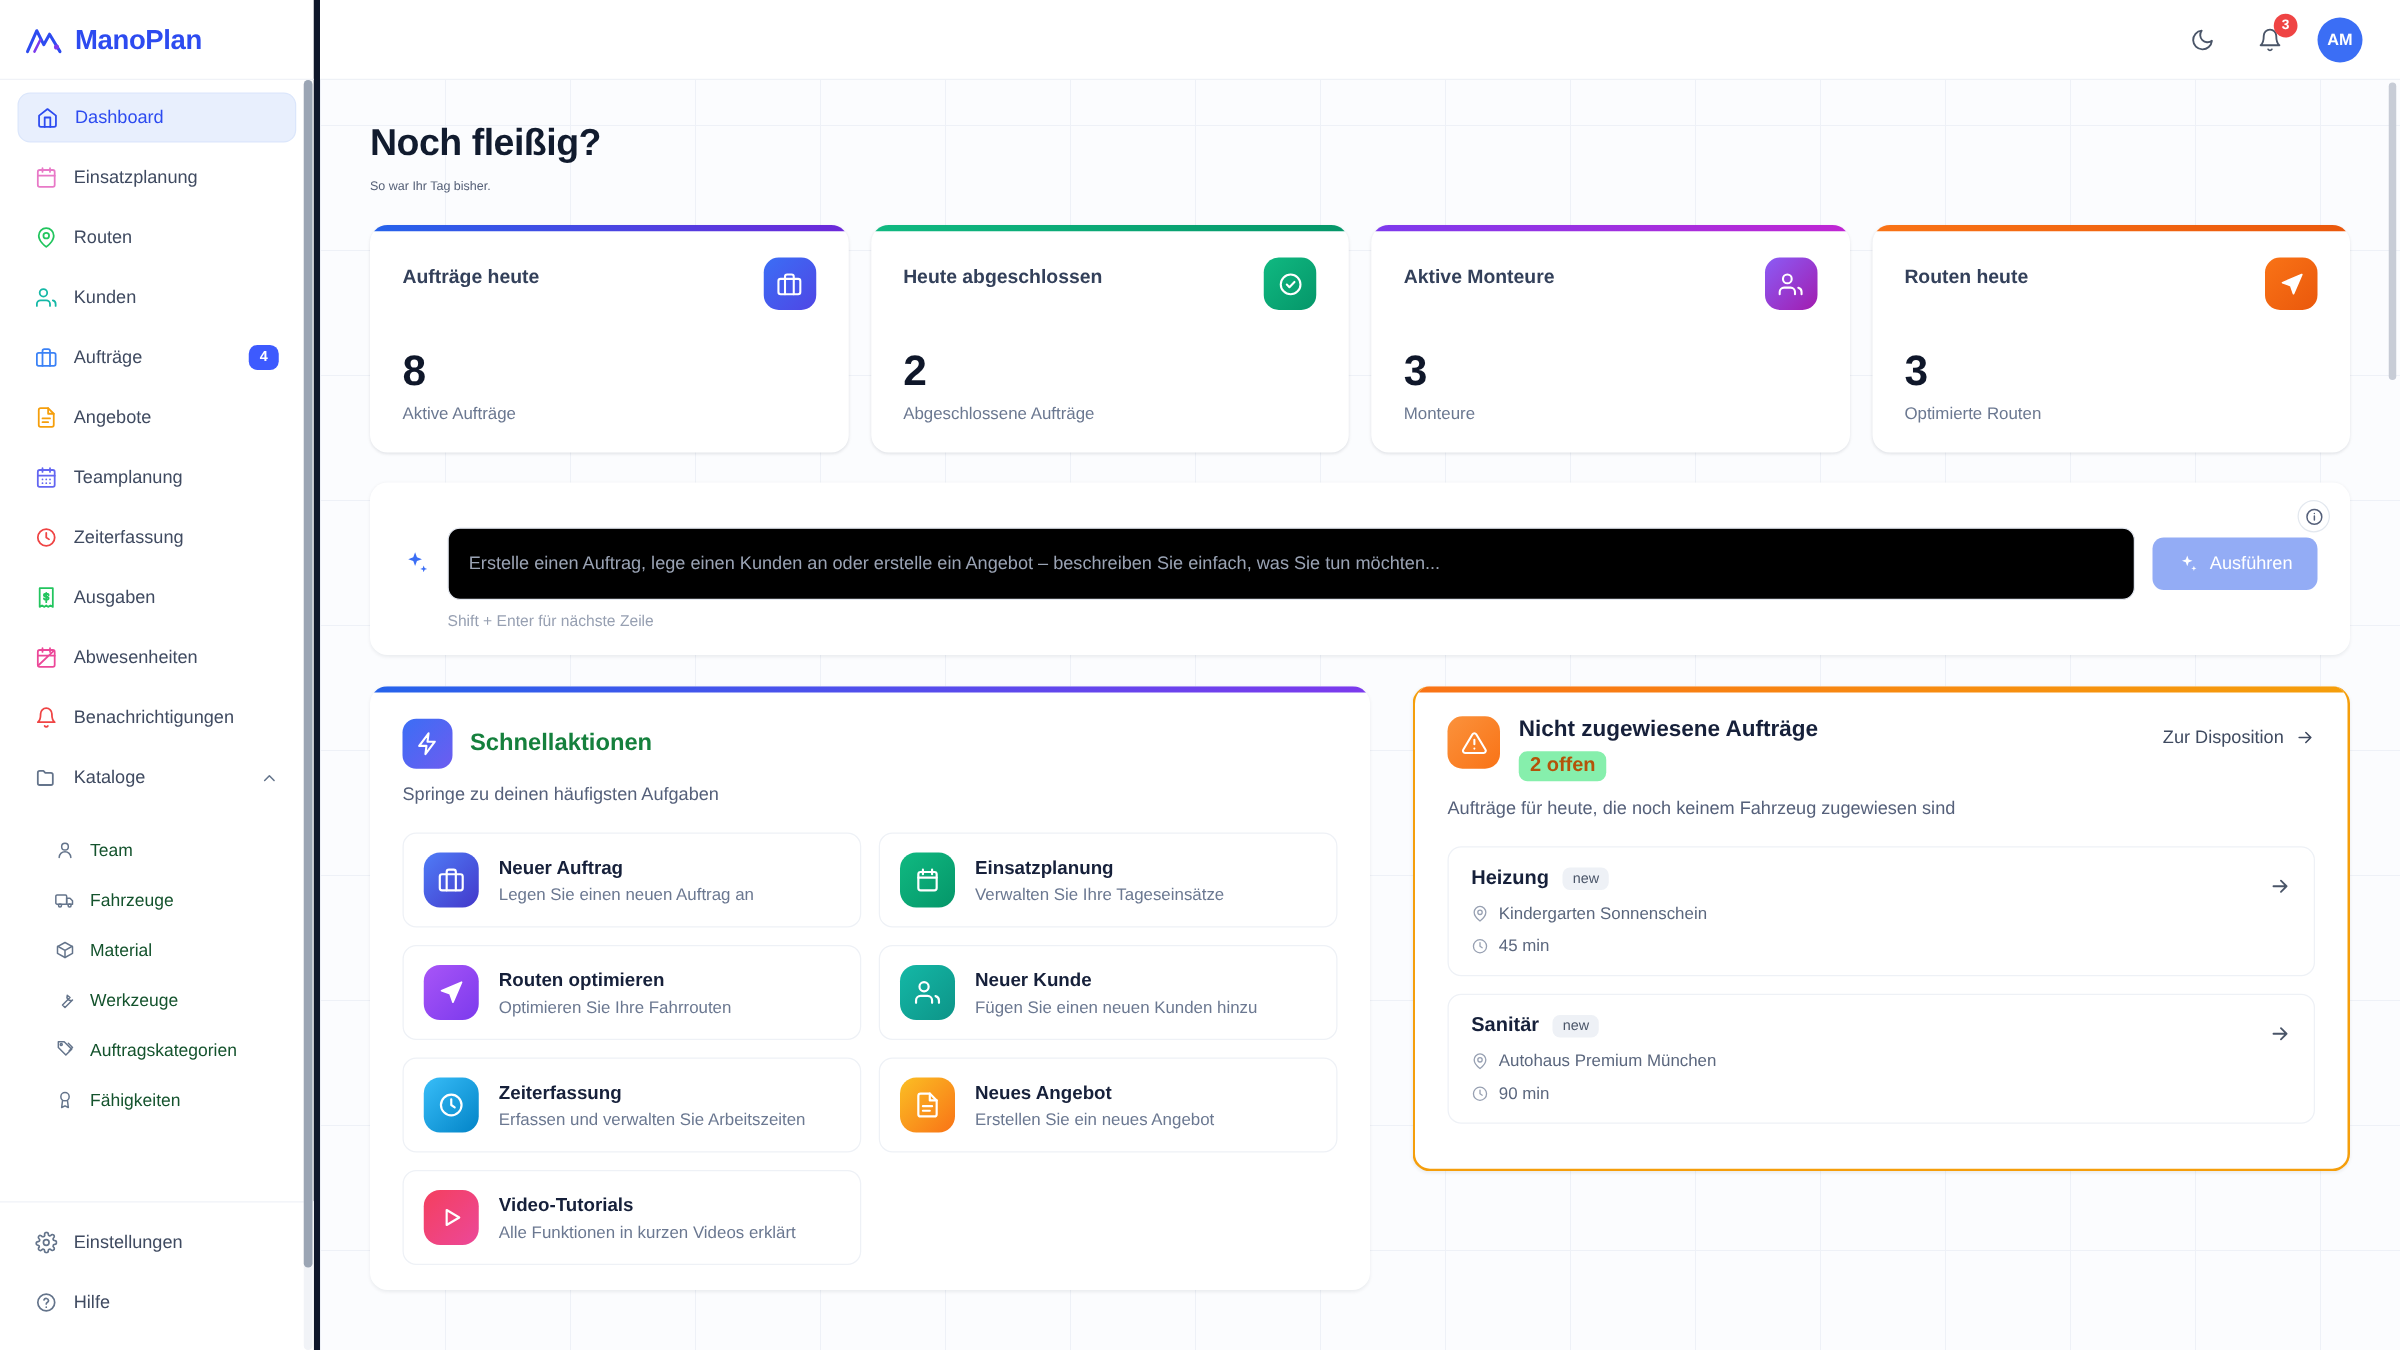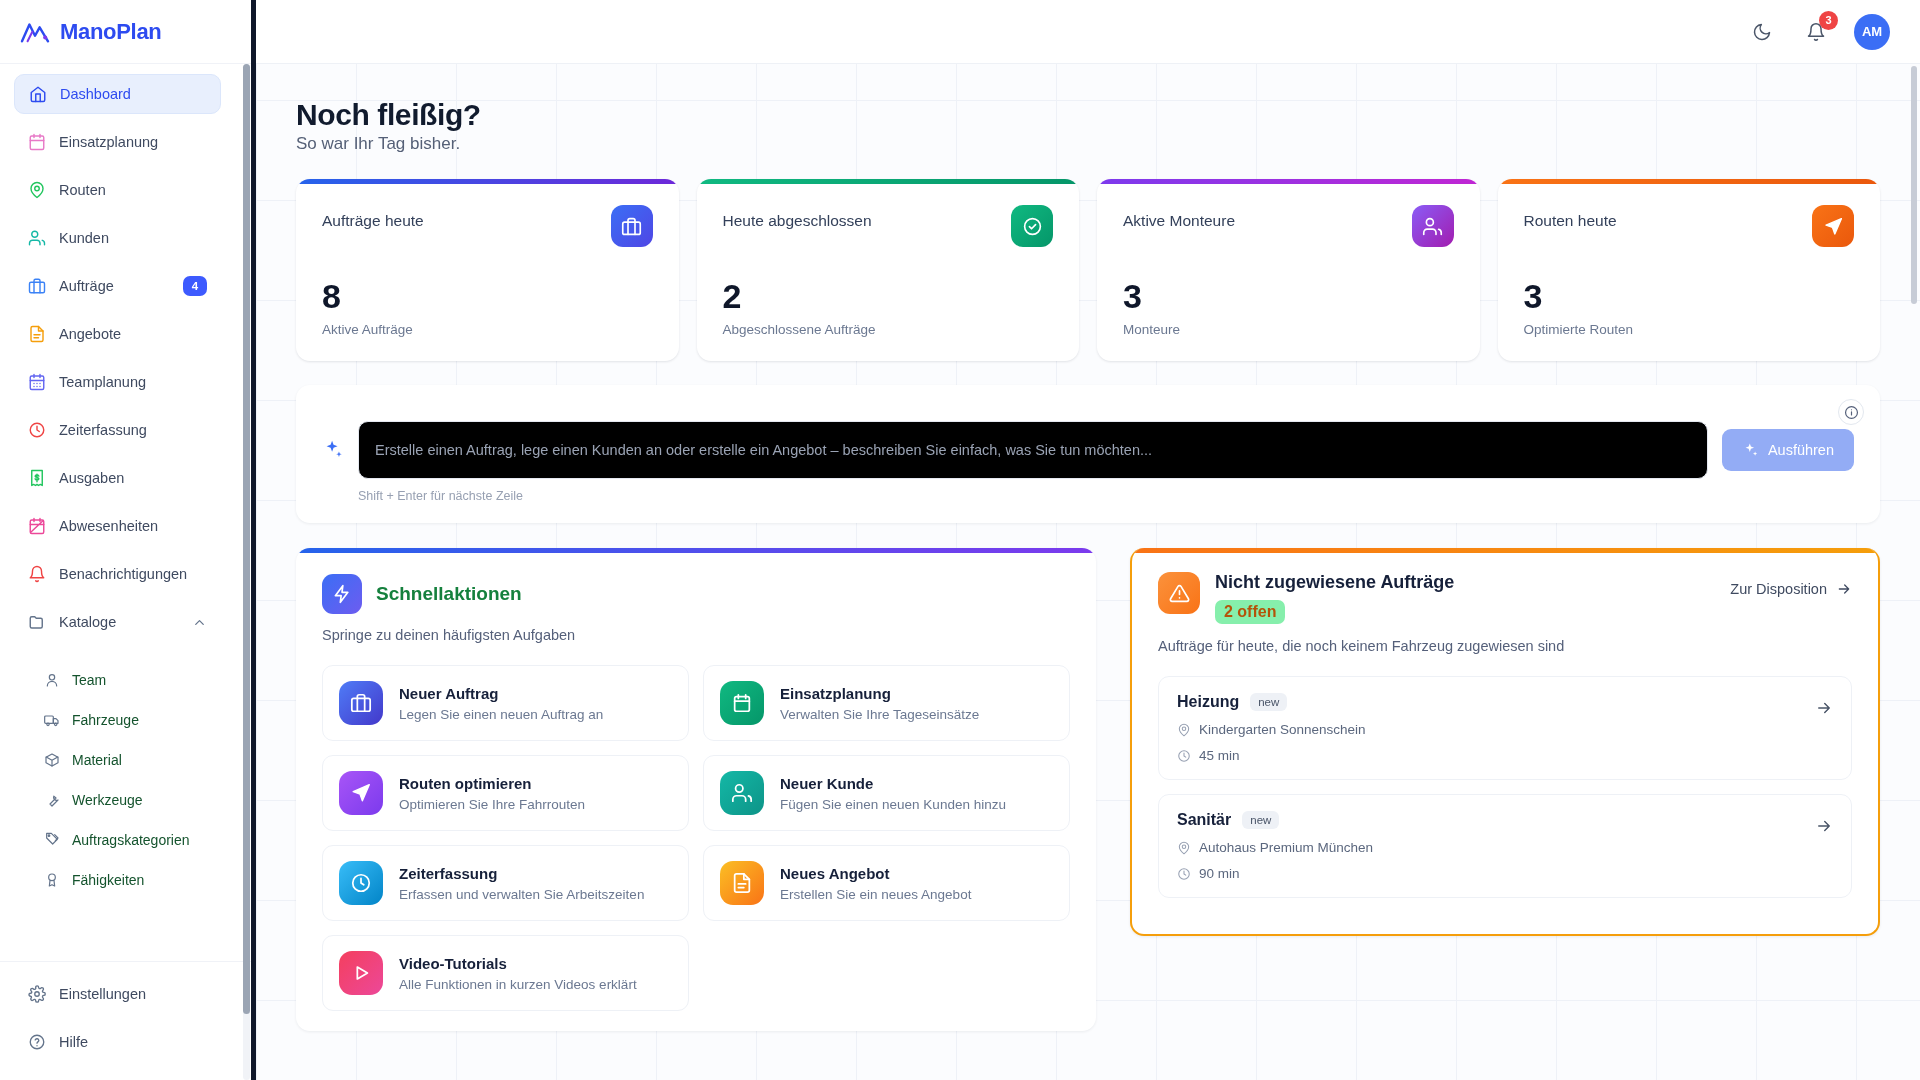--- a/index.html
+++ b/index.html
@@ -25,21 +25,21 @@
     padding: 0 20px;
     border-bottom: 1px solid #f0f2f7;
   }
   .brand-logo { width: 30px; height: 26px; display: block; }
   .brand-name {
     font-size: 22px; font-weight: bold; letter-spacing: -0.3px;
     color: #2d4bf0;
   }
   .nav-scroll {
     flex: 1 1 auto; overflow: hidden; position: relative;
-    padding: 10px 16px 4px 0;
+    padding: 10px 0 4px 0;
   }
   .nav-list { padding: 0 14px; }
   .nav-item {
     display: flex; align-items: center; gap: 13px;
     height: 40px; padding: 0 14px; margin-bottom: 8px;
     border-radius: 10px; cursor: pointer;
     font-size: 14.5px; color: #3f4a60;
   }
   .nav-item.active {
     background: #e8effd; color: #2d4bf0;
@@ -102,36 +102,36 @@
   .avatar {
     width: 36px; height: 36px; border-radius: 50%;
     background: #3b6ef5; color: #fff;
     display: flex; align-items: center; justify-content: center;
     font-size: 13px; font-weight: bold; cursor: pointer;
   }
 
   .content { flex: 1 1 auto; overflow: hidden; padding: 34px 40px 0 40px; position: relative; }
 
   .page-title { font-size: 30px; font-weight: bold; color: #111b2e; letter-spacing: -0.4px; }
-  .page-sub { font-size: 17px; color: #556077; margin-top: 2px; }
+  .page-sub { font-size: 10px; color: #556077; margin-top: 12px; }
 
   
   .stats { display: flex; gap: 18px; margin-top: 25px; }
   .stat-card {
     flex: 1 1 0; background: #fff; border-radius: 14px;
     box-shadow: 0 1px 3px rgba(16,24,40,.07), 0 1px 2px rgba(16,24,40,.04);
     padding: 26px 26px 24px 26px; position: relative; overflow: hidden;
     min-height: 178px;
   }
   .stat-card::before {
     content: ""; position: absolute; left: 0; right: 0; top: 0; height: 5px;
     background: var(--bar);
   }
   .stat-head { display: flex; align-items: flex-start; justify-content: space-between; }
-  .stat-title { font-size: 15.5px; color: #33405a; font-weight: 400; padding-top: 7px; }
+  .stat-title { font-size: 15.5px; color: #33405a; font-weight: 700; padding-top: 7px; }
   .stat-icon {
     width: 42px; height: 42px; border-radius: 12px; flex: 0 0 42px;
     display: flex; align-items: center; justify-content: center;
     background: var(--chip); color: #fff;
   }
   .stat-value { font-size: 34px; font-weight: bold; color: #0f172a; margin-top: 32px; line-height: 1; }
   .stat-cap { font-size: 13.5px; color: #6b7891; margin-top: 9px; }
 
   
   .ai-panel {

